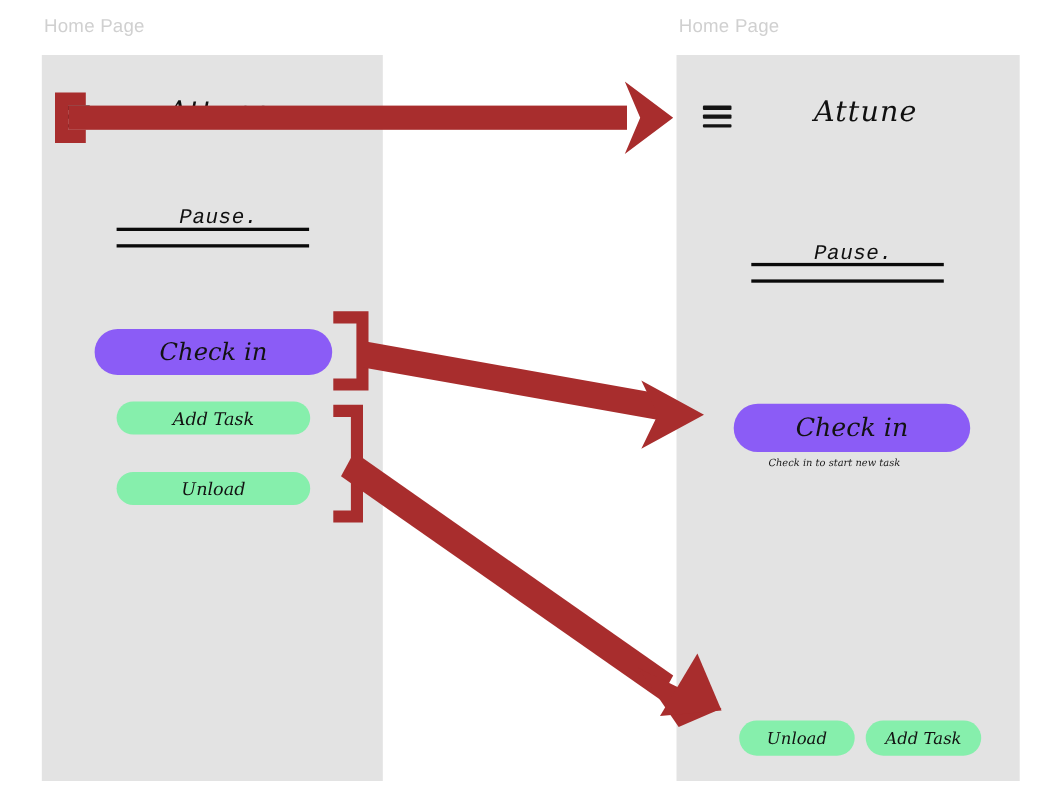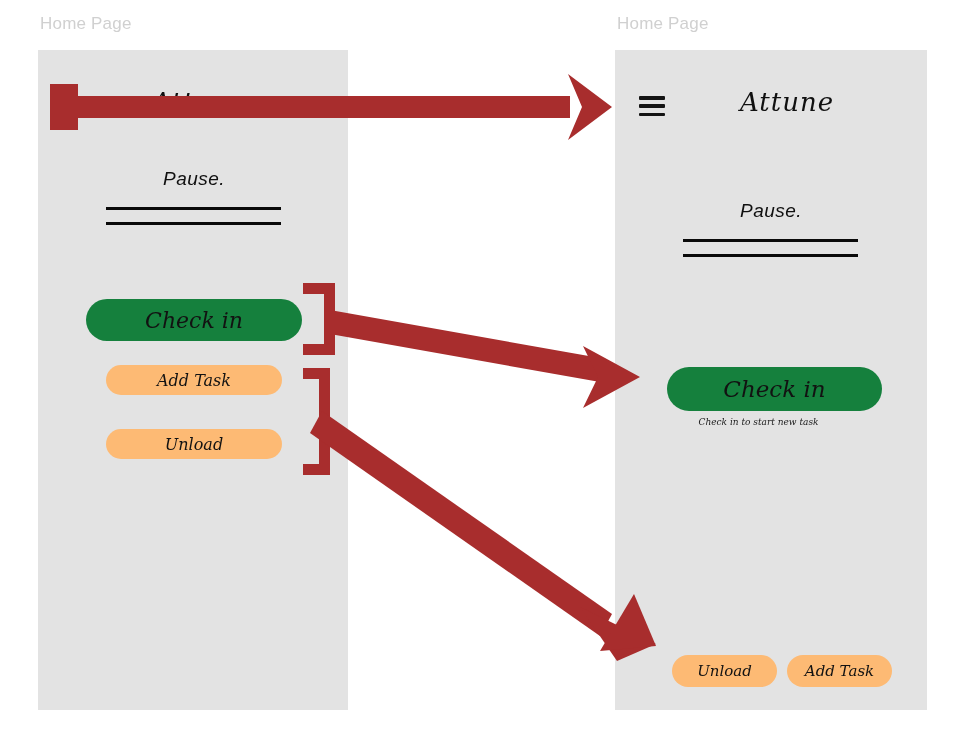--- a/index.html
+++ b/index.html
@@ -63,48 +63,49 @@
     font-family: "DejaVu Serif", "Liberation Serif", serif;
     font-style: italic;
     font-size: 26px;
     color: #101010;
     white-space: nowrap;
     letter-spacing: 1px;
   }
 
   .pause-word {
     position: absolute;
-    font-family: Liberation Sans, sans-serif;
+    font-family: Liberation Mono, monospace;
     font-style: italic;
     font-size: 19px;
     color: #101010;
     white-space: nowrap;
     letter-spacing: 0.5px;
+    margin-top: 19px;
   }
   .rule {
     position: absolute;
     height: 3px;
     background: #0a0a0a;
   }
 
   
   .btn {
     position: absolute;
     border-radius: 999px;
     display: flex;
     align-items: center;
     justify-content: center;
     font-family: "DejaVu Serif", "Liberation Serif", serif;
     font-style: italic;
     color: #121212;
     box-sizing: border-box;
     white-space: nowrap;
   }
-  .btn-primary { background: #15803d; }
-  .btn-ghost   { background: #fdba74; }
+  .btn-primary { background: #8b5cf6; }
+  .btn-ghost   { background: #86efac; }
 
   .btn-caption {
     position: absolute;
     font-family: "DejaVu Serif", "Liberation Serif", serif;
     font-style: italic;
     font-size: 9px;
     color: #1a1a1a;
     white-space: nowrap;
     text-align: center;
   }

